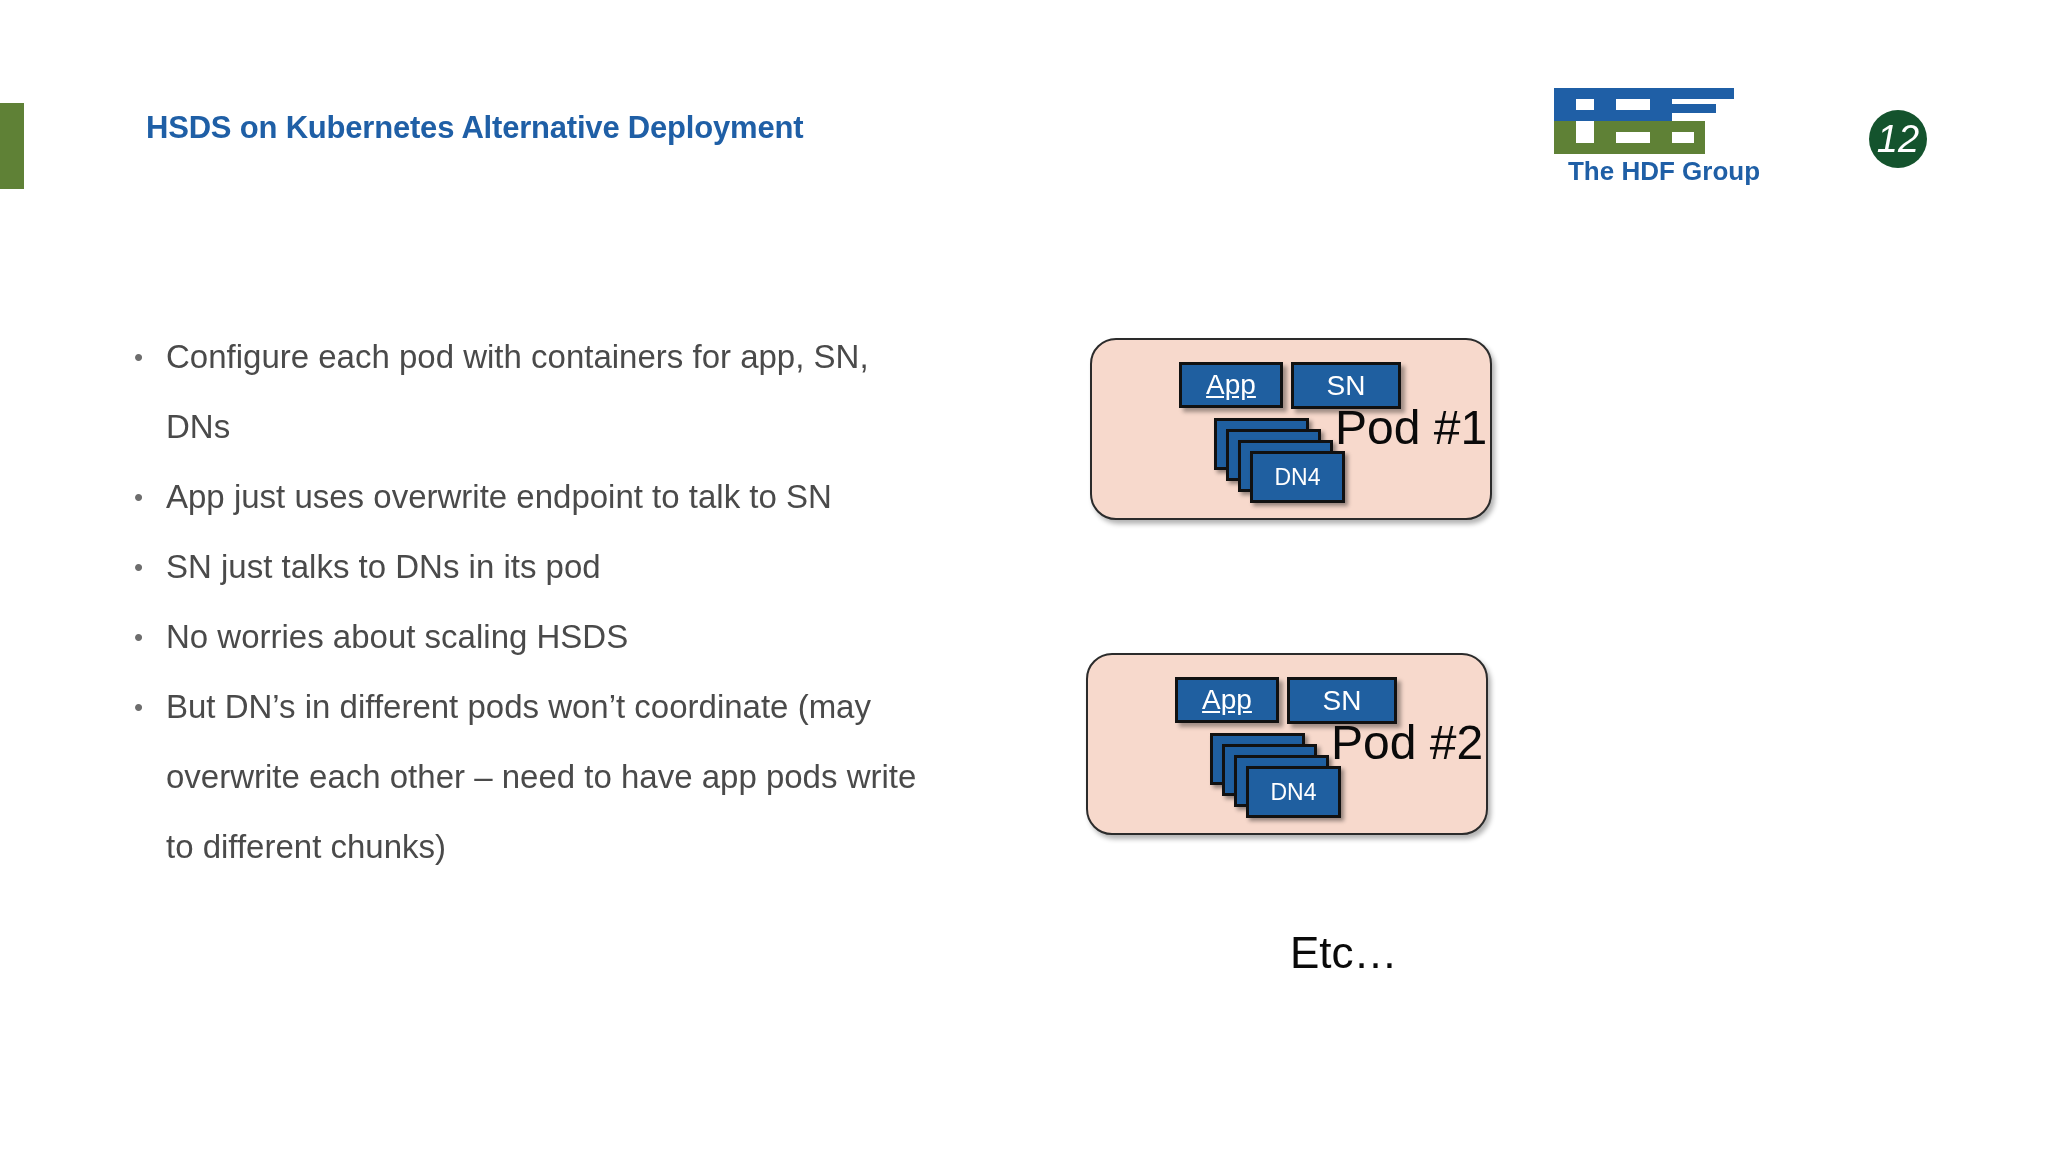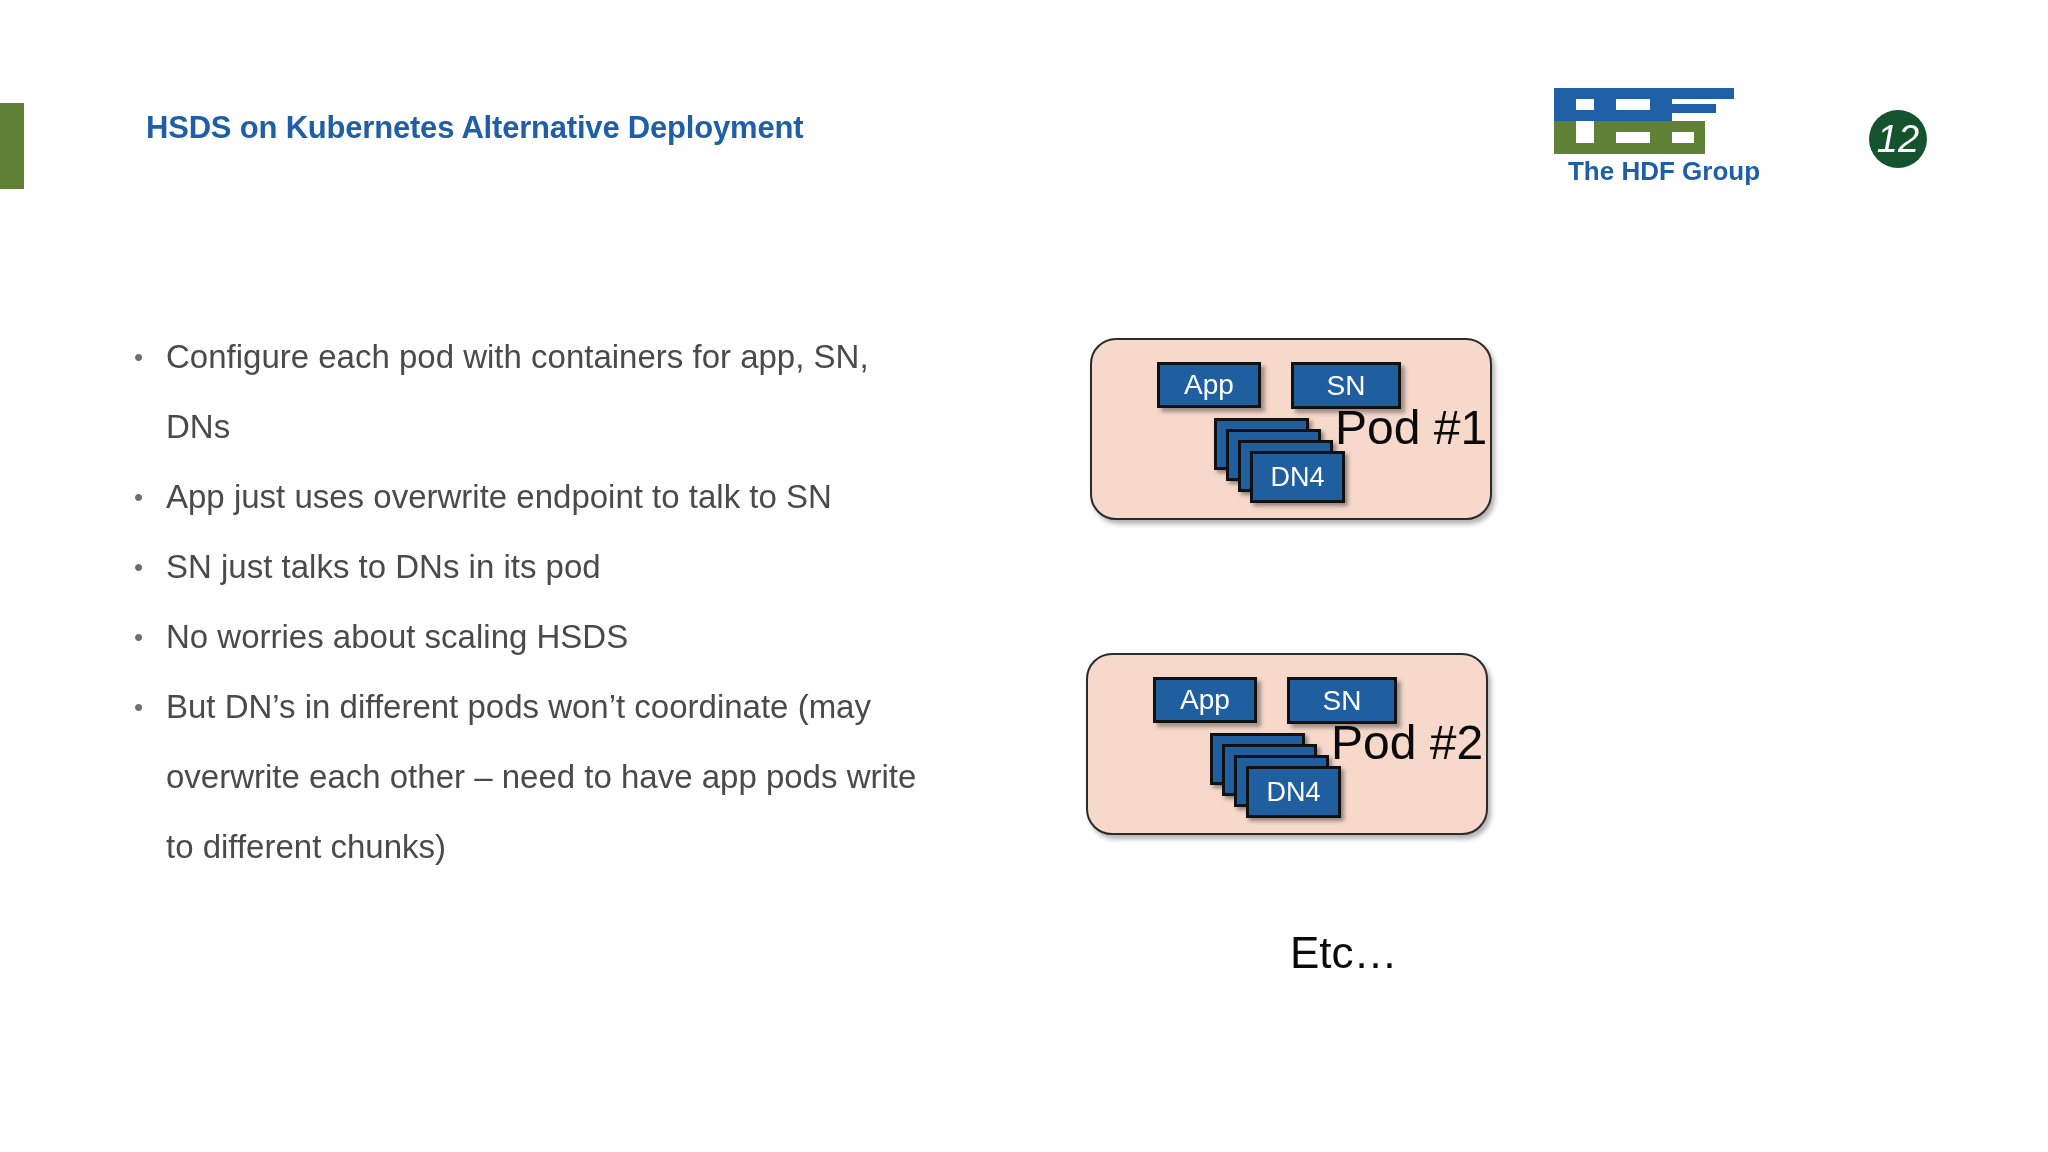--- a/index.html
+++ b/index.html
@@ -125,40 +125,40 @@
     background: #1f5fa0;
     border: 3px solid #111111;
     box-shadow: 4px 4px 4px rgba(0,0,0,0.35);
     color: #ffffff;
     font-size: 28px;
     display: flex;
     align-items: center;
     justify-content: center;
     box-sizing: border-box;
   }
-  .box-app { left: 65px;  top: 22px; width: 104px; height: 46px; }
+  .box-app { left: 87px;  top: 22px; width: 104px; height: 46px; text-decoration: underline; }
   .box-sn  { left: 199px; top: 22px; width: 110px; height: 47px; }
 
   .dn-stack {
     position: absolute;
     left: 122px;
     top: 78px;
     width: 140px;
     height: 86px;
   }
   .dn-box {
     position: absolute;
     width: 95px;
     height: 52px;
     background: #1f5fa0;
     border: 3px solid #111111;
     box-shadow: 3px 3px 4px rgba(0,0,0,0.40);
     box-sizing: border-box;
     color: #ffffff;
-    font-size: 27px;
+    font-size: 23px;
     display: flex;
     align-items: center;
     justify-content: center;
   }
   .dn-1 { left: 0px;  top: 0px;  }
   .dn-2 { left: 12px; top: 11px; }
   .dn-3 { left: 24px; top: 22px; }
   .dn-4 { left: 36px; top: 33px; }
 
   .pod-label {

